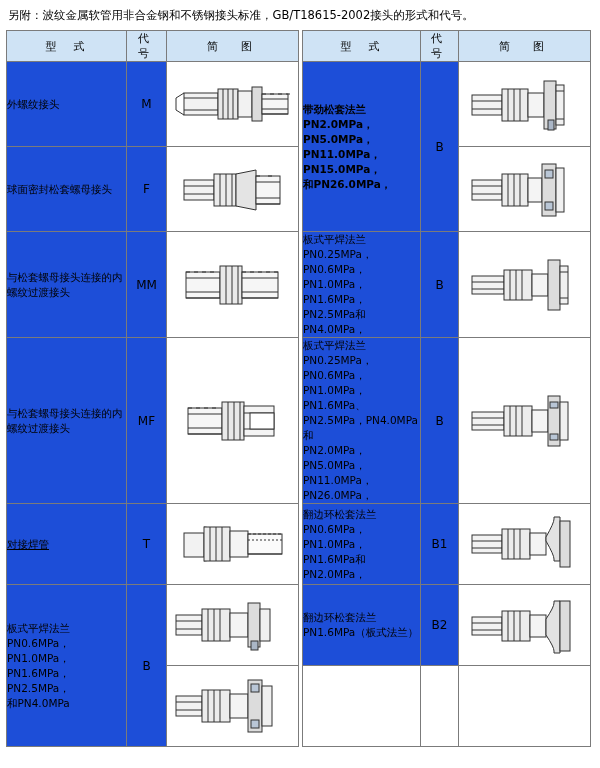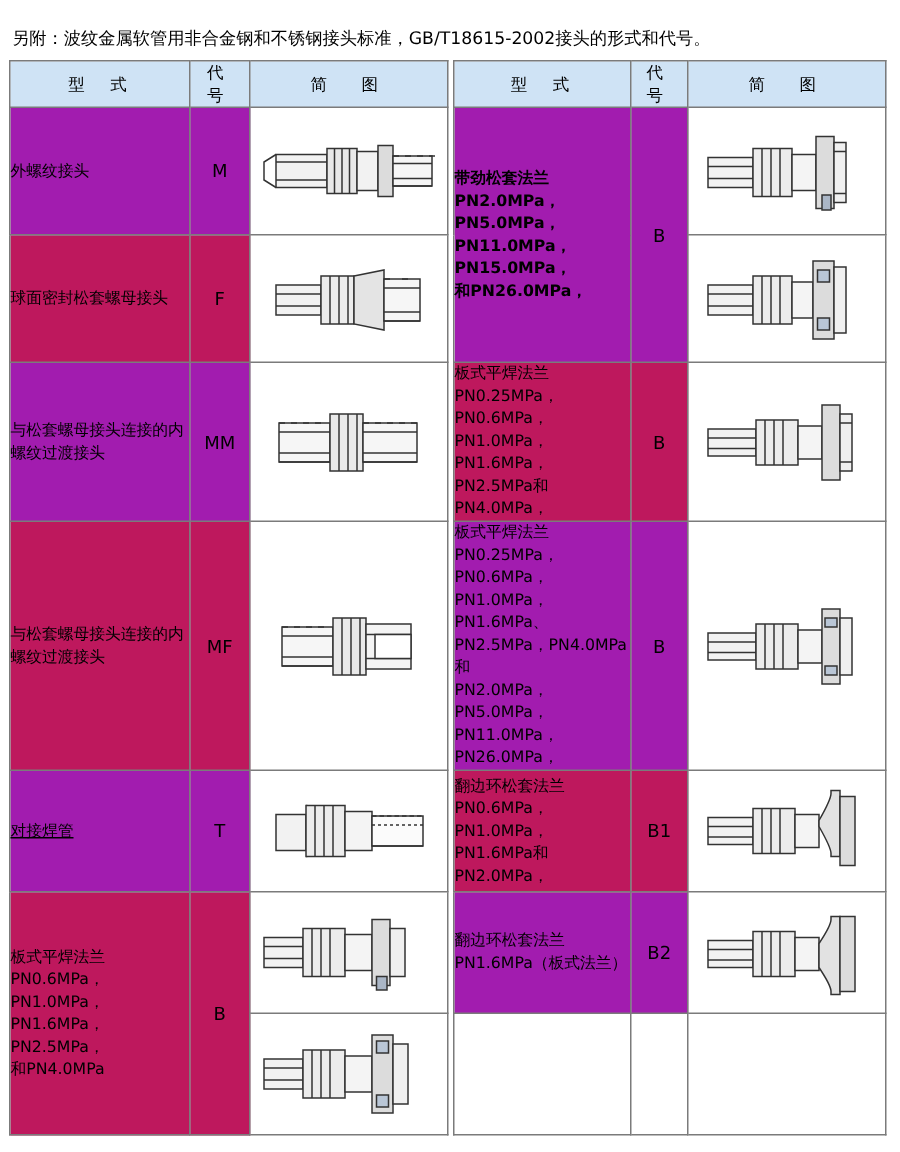--- a/index.html
+++ b/index.html
@@ -12,21 +12,21 @@
     height: 768px;
     font-family: "DejaVu Sans", "Liberation Sans", sans-serif;
     color: #000000;
     overflow: hidden;
   }
   .page {
     position: relative;
     width: 600px;
     height: 768px;
     box-sizing: border-box;
-    padding: 10px 6px;
+    padding: 0 6px;
   }
   .doc-title {
     font-size: 11.5px;
     line-height: 16px;
     padding: 7px 2px 7px 2px;
     letter-spacing: 0px;
     white-space: nowrap;
   }
   table.main {
     border-collapse: collapse;
@@ -50,22 +50,22 @@
   .cell-text {
     font-size: 10.5px;
     line-height: 15px;
     padding: 4px 5px;
     text-align: left;
   }
   .code {
     text-align: center;
     font-size: 12px;
   }
-  .yellow { background: #be185d; }
-  .white { background: #a21caf; }
+  .yellow { background: #1d4ed8; }
+  .white { background: #1d4ed8; }
   .fig {
     background: #ffffff;
     text-align: center;
     padding: 0;
   }
   .fig svg { display: block; margin: 0 auto; }
   .mid-gap { width: 4px; border: none !important; background: #ffffff; }
   .sep-col { background:#ffffff; }
 </style>
 </head>

